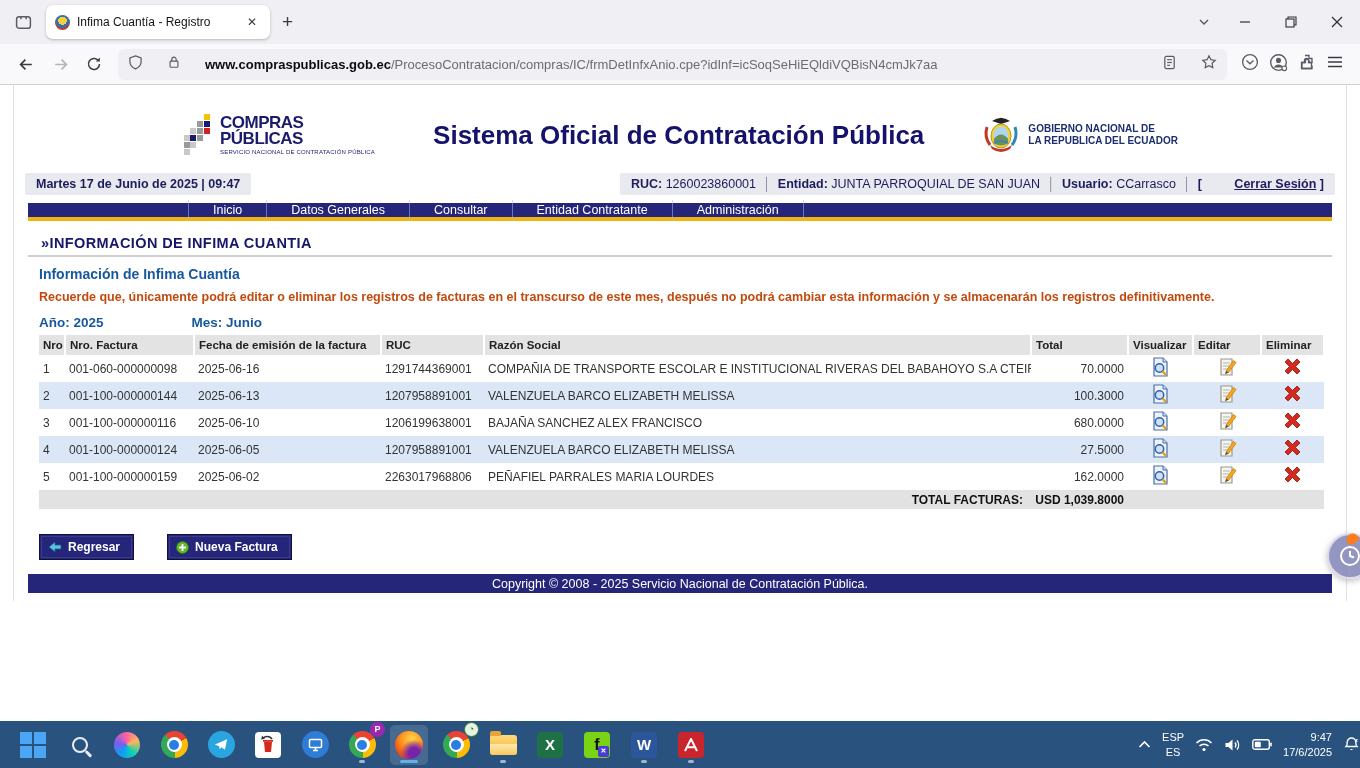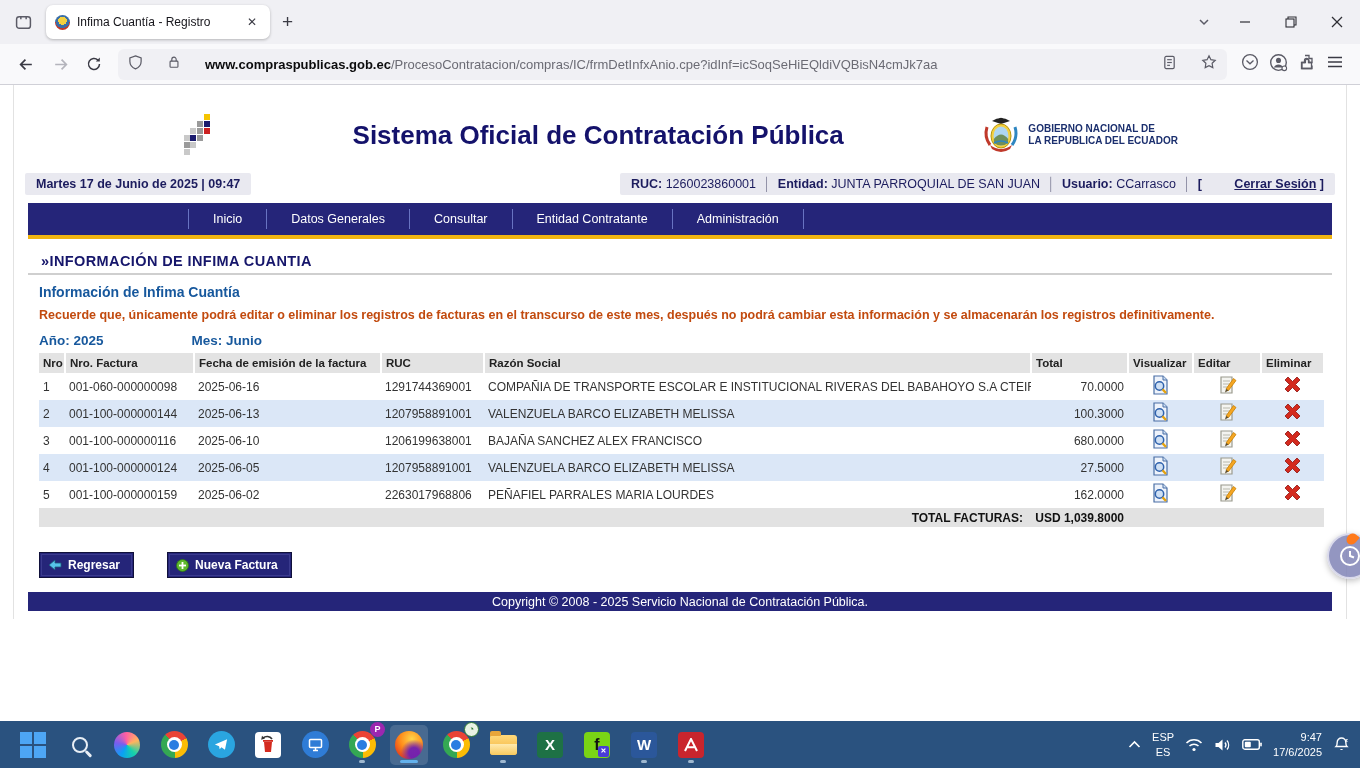--- a/index.html
+++ b/index.html
@@ -44,21 +44,21 @@
   .gov-logo { margin-right:168px; display:flex; align-items:center; gap:8px; }
   .gov-text { font-size:10px; font-weight:bold; color:#1b2f6e; line-height:1.25; }
 
   .session-row { display:flex; justify-content:space-between; margin:4px 11px 0; }
   .sess-box { background:#e9e9f0; border-radius:2px; padding:4px 11px; font-size:12.5px; color:#1c1c5e; display:flex; gap:7px; align-items:center; }
   .sess-box b { font-weight:bold; }
   .sess-sep { color:#8a8aa0; font-weight:normal; }
   .logout-link { font-weight:bold; }
   .logout-link u { cursor:pointer;margin-left:29px; }
 
-  .menu-bar { margin:8px 14px 0; background:#252579; height:36px; border-bottom:4px solid #f0b410;
+  .menu-bar { margin:8px 14px 0; background:#252579; height:18px; border-bottom:4px solid #f0b410;
     display:flex; align-items:center; padding-left:160px; }
   .menu-item { color:#fff; font-size:12.5px; padding:3px 24px; border-right:1px solid rgba(160,180,255,.55); }
   .menu-item:first-child { border-left:1px solid rgba(160,180,255,.55); }
 
   .section-title { margin:12px 14px 0; padding:2px 0 4px 13px; border-bottom:2px solid #cfcfcf;
     font-size:14.5px; font-weight:bold; color:#16166b; letter-spacing:0.4px; }
   .subtitle { margin:9px 0 0 25px; font-size:14px; font-weight:bold; color:#17589d; }
   .warning { margin:5px 30px 0 25px; font-size:12.5px; font-weight:bold; color:#c24a0e; line-height:1.6; }
   .period { margin:8px 0 5px 25px; display:flex; font-size:13.5px; font-weight:bold; color:#17589d; }
   .period .month { margin-left:88px; }
@@ -125,21 +125,21 @@
     background:linear-gradient(#ffeaae,#f7c95e); border-radius:0 0 3px 3px; }
   .office-sq { width:26px; height:26px; border-radius:4px; color:#fff; font-weight:bold; font-size:15px;
     display:flex; align-items:center; justify-content:center; }
   .excel-sq { background:#1e7145; }
   .word-sq { background:#2b579a; }
   .pdf-sq { background:#c9252d; font-size:13px; }
   .fapp-sq { background:#7ad415; color:#111; position:relative; font-size:16px; }
   .fapp-badge { position:absolute; bottom:1px; right:1px; width:11px; height:11px; background:#4a3bd6;
     border-radius:2px; color:#fff; font-size:7px; display:flex; align-items:center; justify-content:center; }
 
-  .tray { margin-left:auto; display:flex; align-items:center; gap:11px; padding-right:10px; color:#fff; }
+  .tray { margin-left:auto; display:flex; align-items:center; gap:11px; color:#fff; }
   .lang-block { text-align:center; font-size:11px; line-height:1.3; }
   .clock-block { text-align:right; font-size:11px; line-height:1.35; }
   .tray-icon { display:flex; align-items:center; justify-content:center; }
 </style>
 </head>
 <body>
 
 <div class="tabstrip">
   <div class="ffview-btn">
     <svg width="17" height="17" viewBox="0 0 16 16">
@@ -267,20 +267,25 @@
           <rect x="6" y="14" width="6" height="6" fill="#c9c9c9"></rect>
             <rect x="13" y="14" width="6" height="6" fill="#9a9a9a"></rect>
             <rect x="20" y="14" width="6" height="6" fill="#cc2222"></rect>
           <rect x="0" y="21" width="6" height="6" fill="#c9c9c9"></rect>
             <rect x="6" y="21" width="6" height="6" fill="#1b1b6e"></rect>
             <rect x="13" y="21" width="6" height="6" fill="#9a9a9a"></rect>
           <rect x="0" y="28" width="6" height="6" fill="#9a9a9a"></rect>
             <rect x="6" y="28" width="6" height="6" fill="#c9c9c9"></rect>
           <rect x="0" y="35" width="6" height="6" fill="#c9c9c9"></rect>
         </svg>
+        <div class="cp-text">
+          <div class="cp-name">COMPRAS</div>
+          <div class="cp-name">PÚBLICAS</div>
+          <div class="cp-tagline">SERVICIO NACIONAL DE CONTRATACIÓN PÚBLICA</div>
+        </div>
       </div>
       <div class="site-title">Sistema Oficial de Contratación Pública</div>
       <div class="gov-logo">
         <svg width="38" height="40" viewBox="0 0 38 40">
           <path d="M10 6 Q19 0 28 6 L19 9 Z" fill="#222"></path>
           <circle cx="19" cy="5" r="2.2" fill="#222"></circle>
           <path d="M5 12 Q2 22 8 30" fill="none" stroke="#c0392b" stroke-width="3"></path>
           <path d="M33 12 Q36 22 30 30" fill="none" stroke="#2e86c1" stroke-width="3"></path>
           <ellipse cx="19" cy="21" rx="10" ry="12" fill="#f4d03f" stroke="#b7950b"></ellipse>
           <ellipse cx="19" cy="21" rx="7.5" ry="9.5" fill="#aed6f1"></ellipse>

